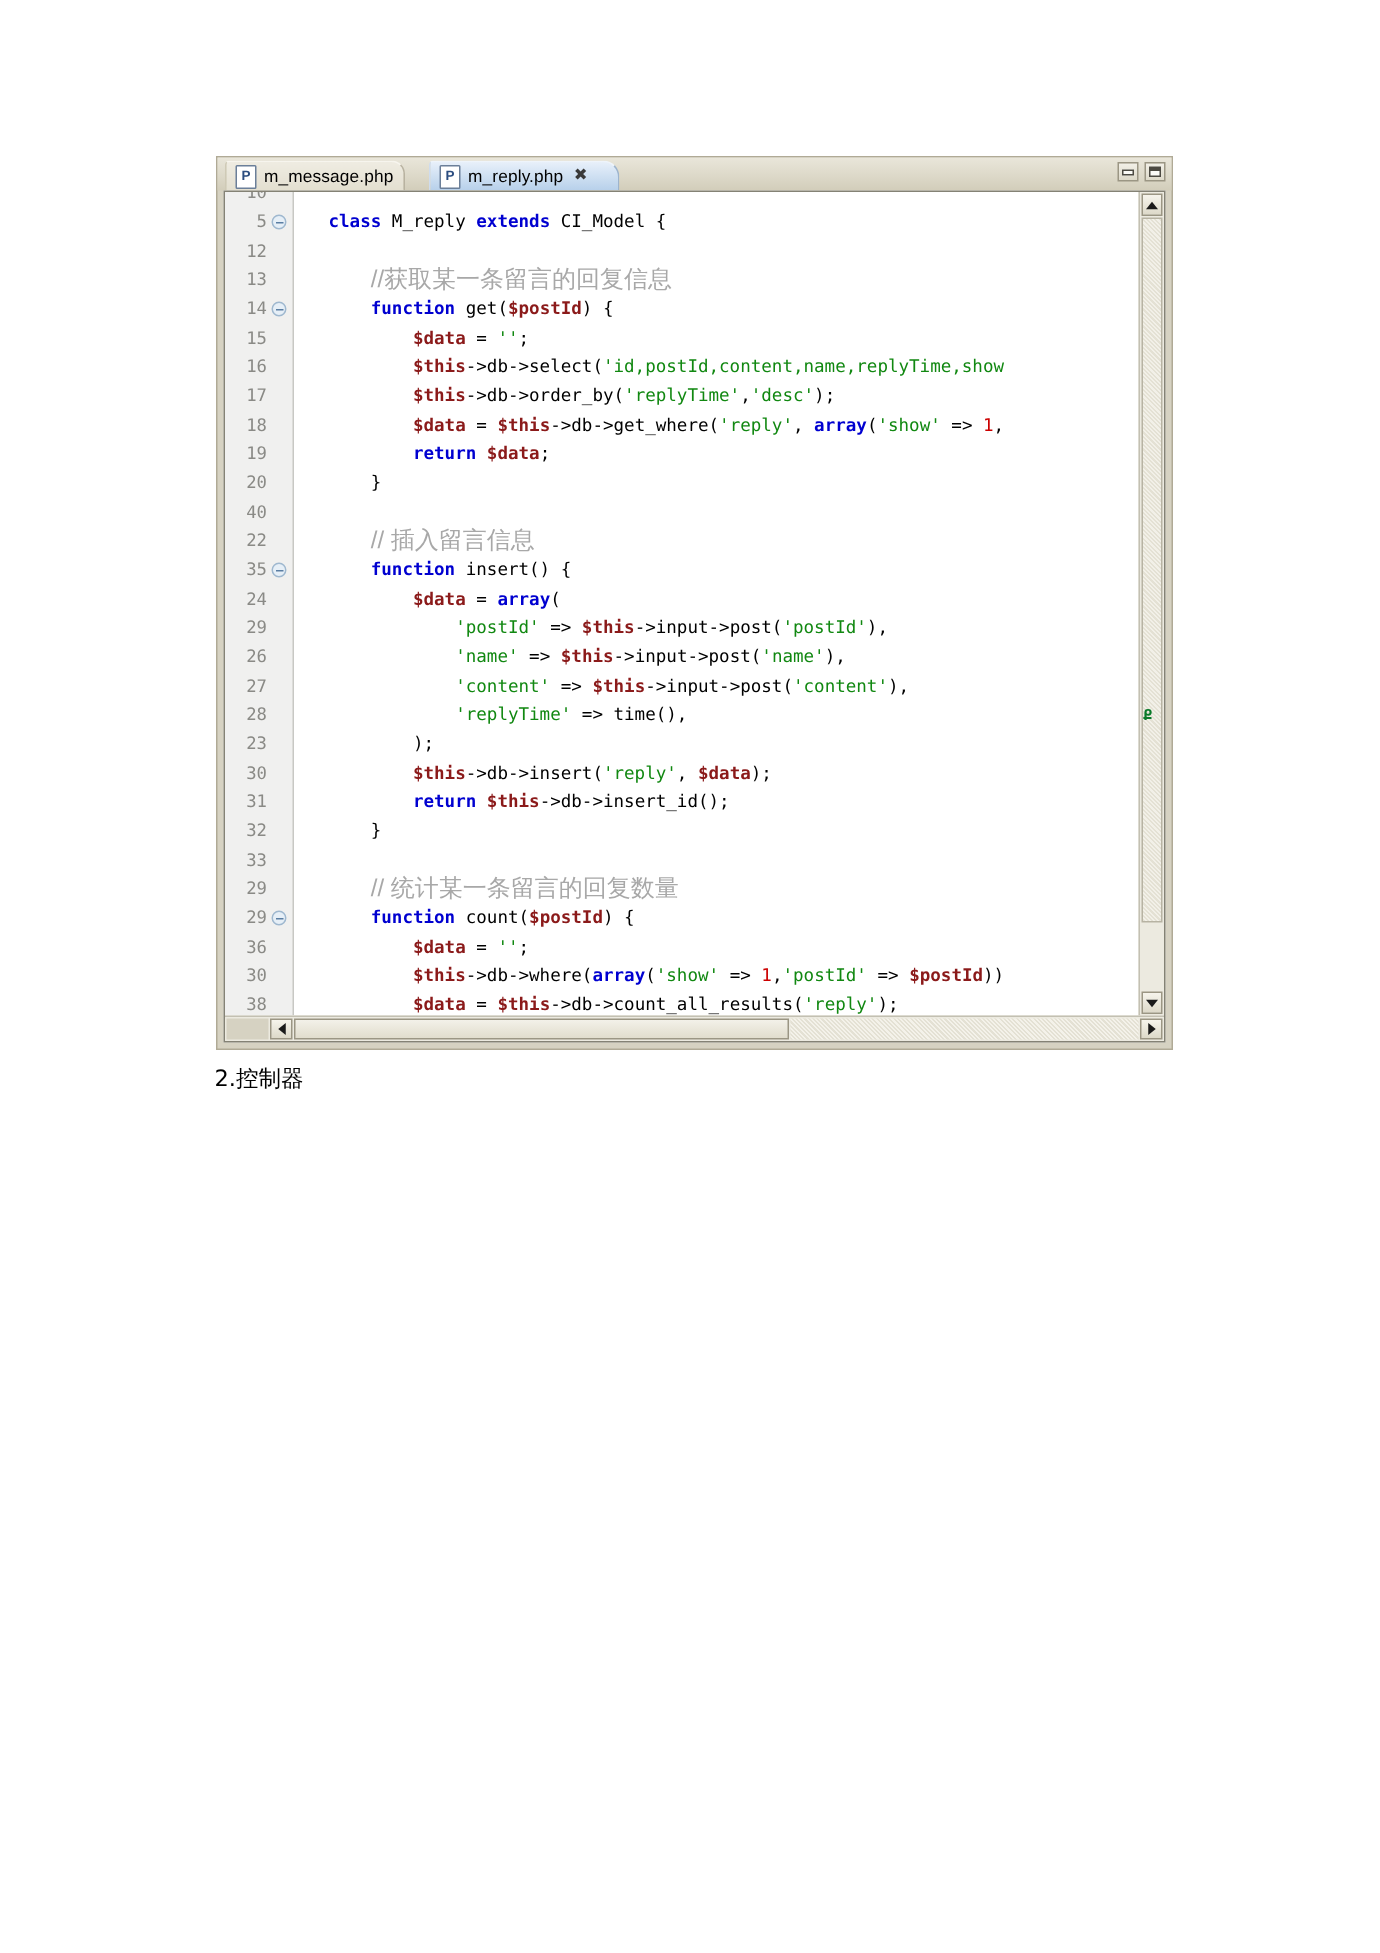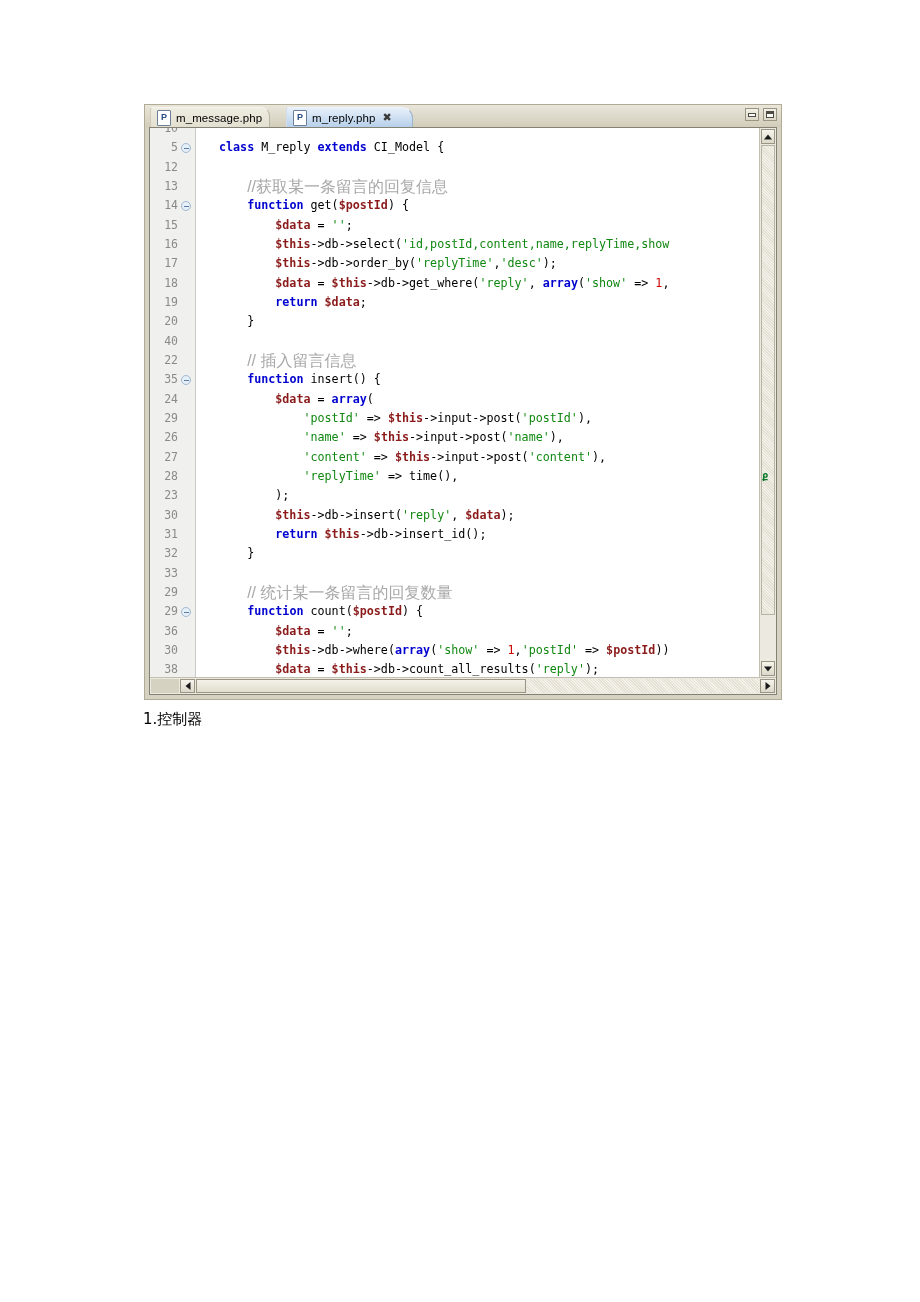--- a/index.html
+++ b/index.html
@@ -470,13 +470,13 @@
       <div id="hthumb"></div>
       <div id="htrack-right"></div>
       <div class="hsb-btn right">
         <span class="sb-arrow right"></span>
       </div>
     </div>
 
   </div>
 </div>
 
-<div id="caption">1.控制器</div>
+<div id="caption">2.控制器</div>
 
 </body></html>

